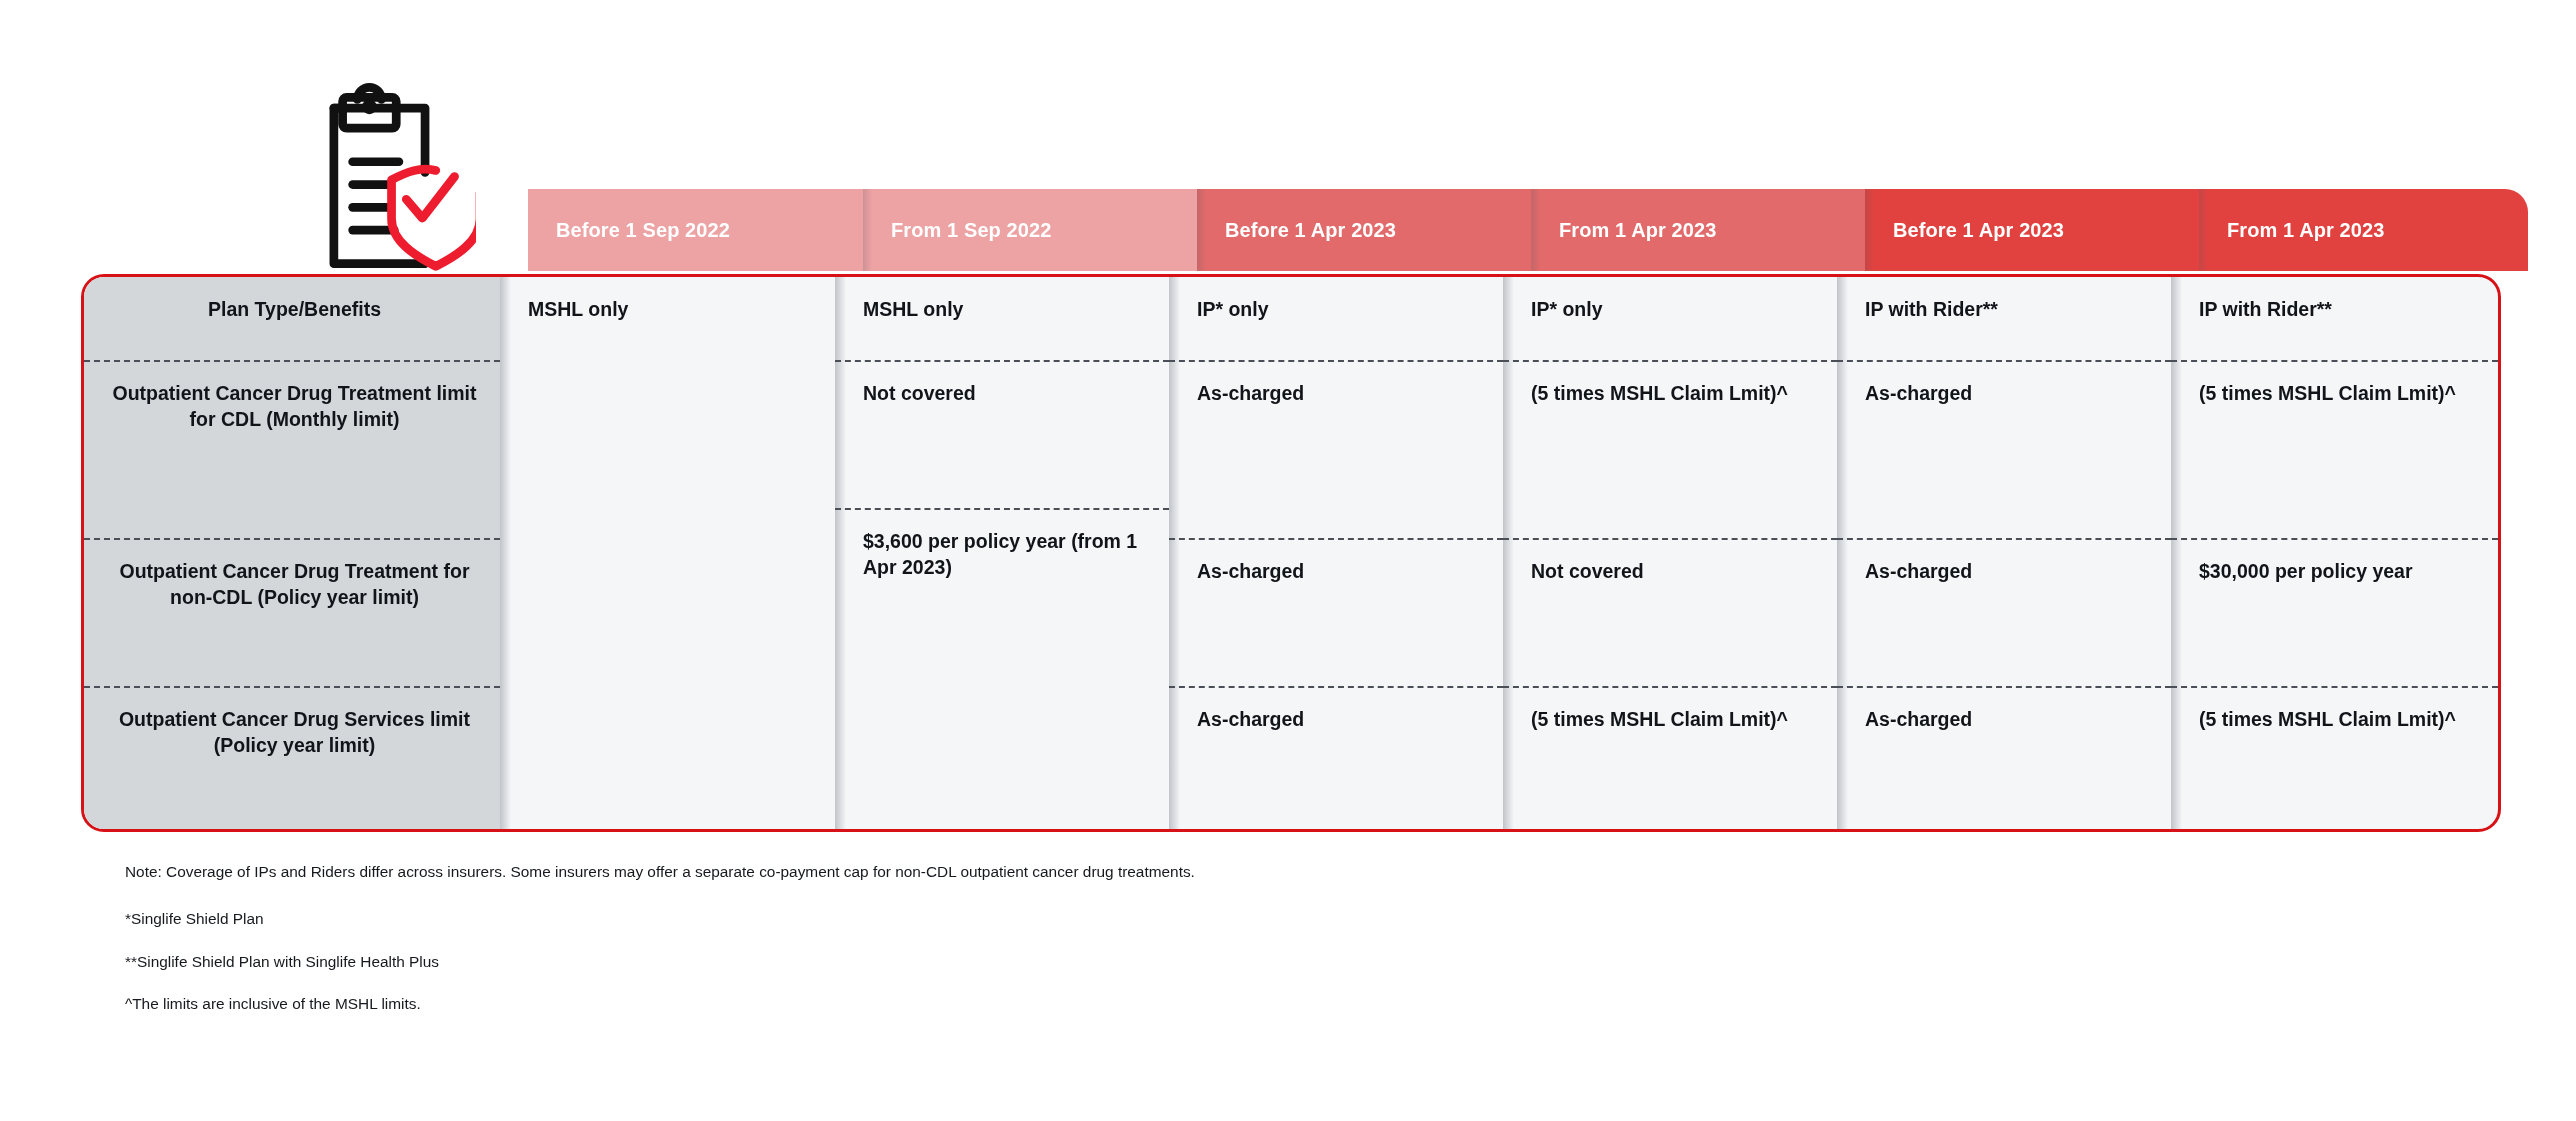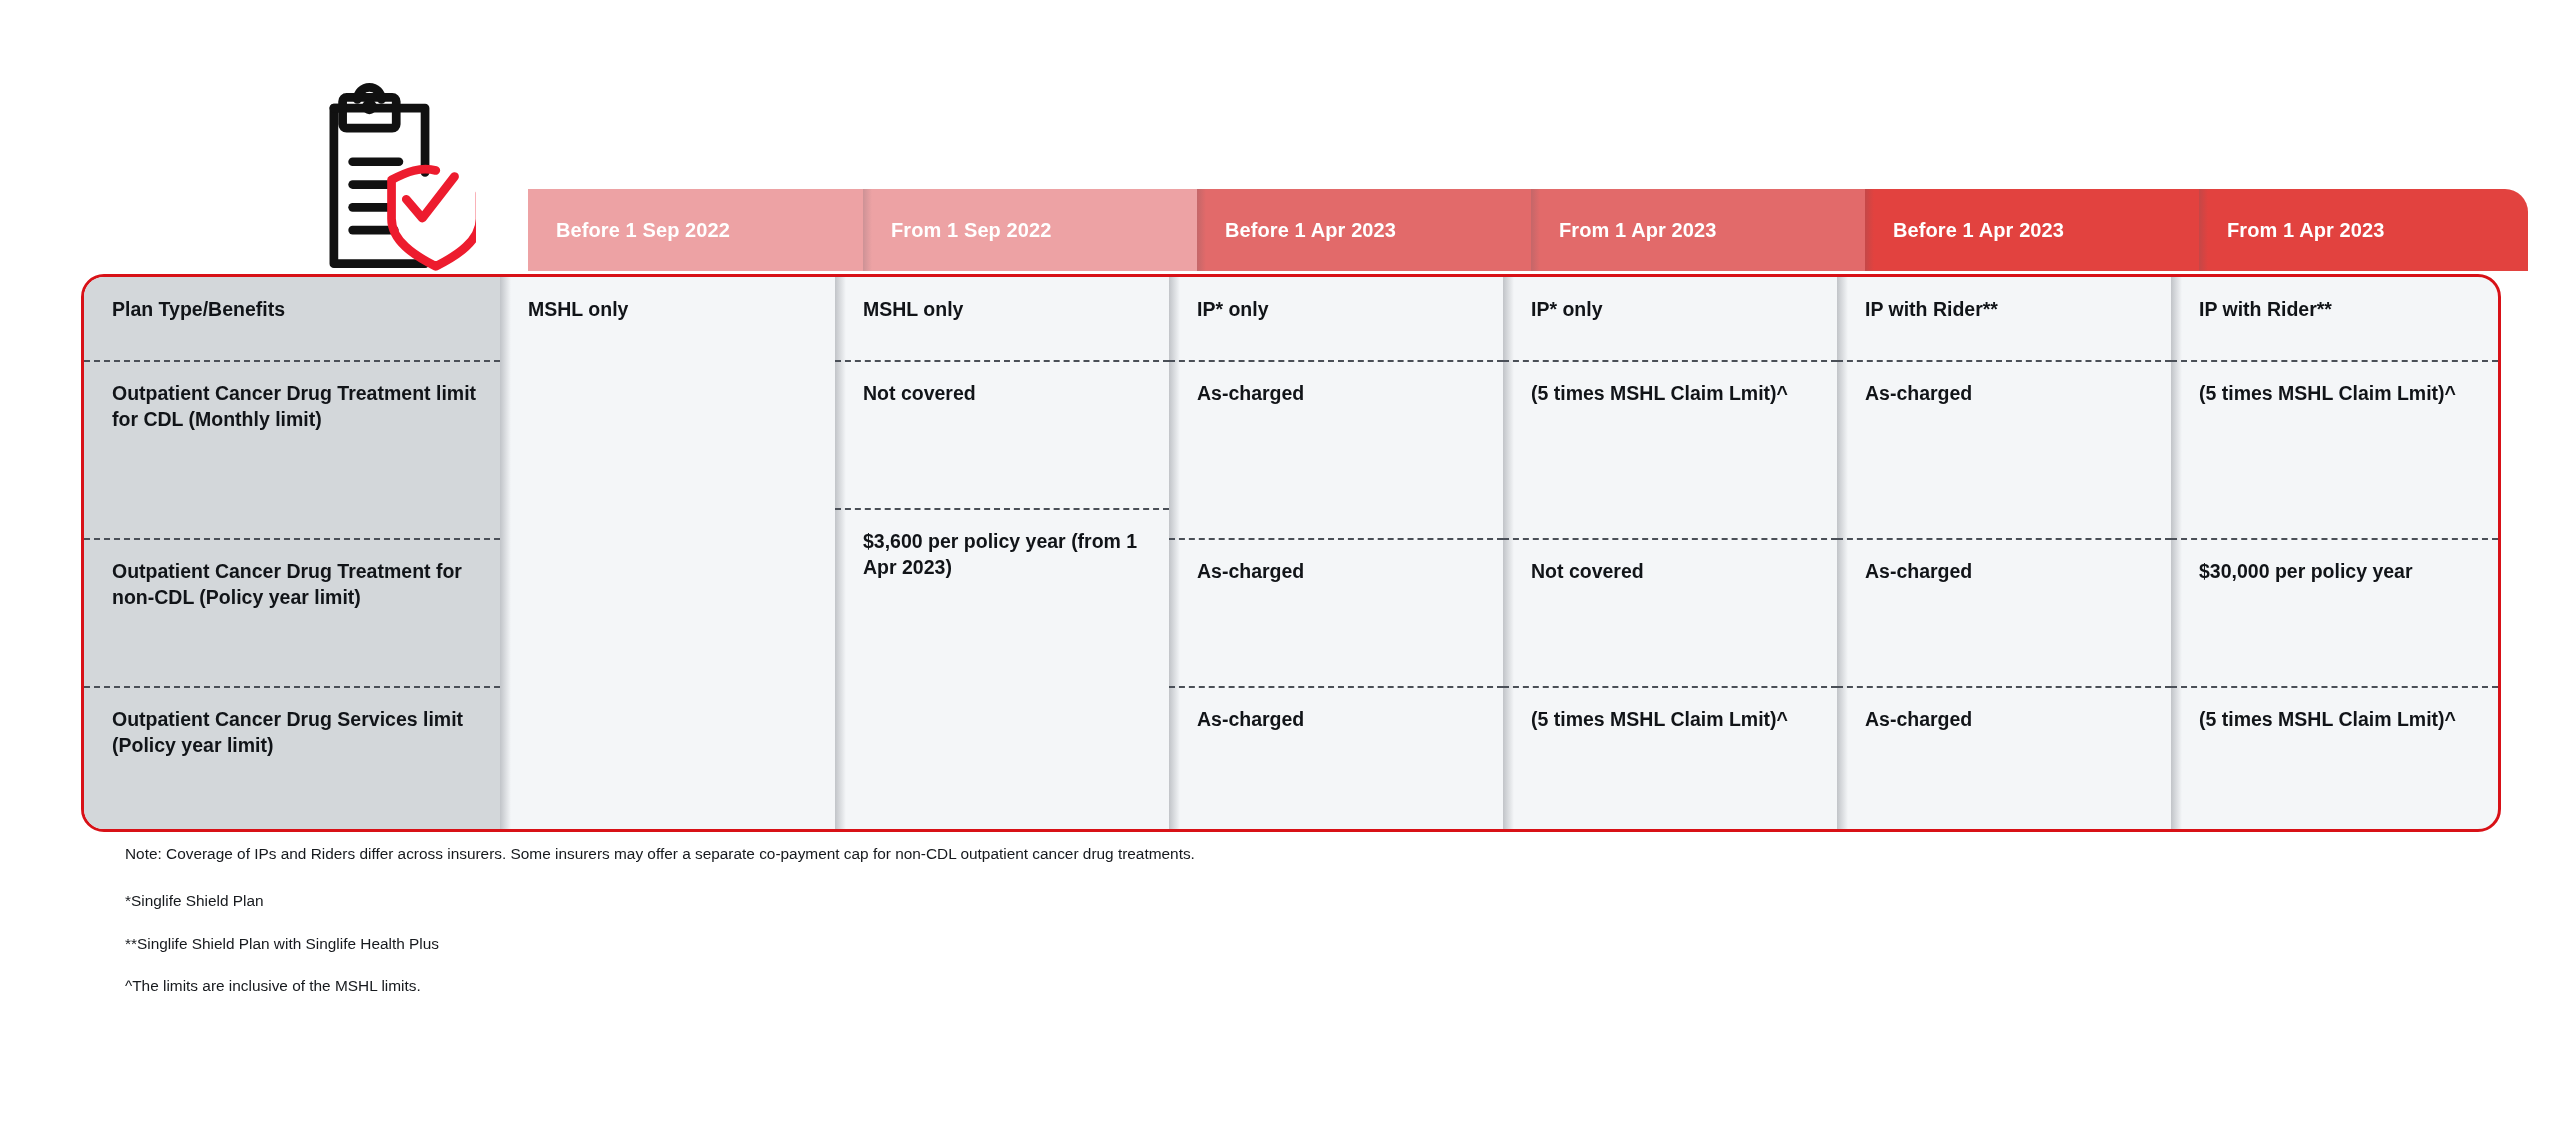--- a/index.html
+++ b/index.html
@@ -111,21 +111,21 @@
     height: 470px;
     display: flex;
     align-items: center;
     border-bottom: none;
   }
 
   
   #footnotes {
     position: absolute;
     left: 125px;
-    top: 843px;
+    top: 861px;
     width: 1208px;
     color: #16191d;
     font-size: 15.4px;
     line-height: 1.38;
   }
   .fn { margin-bottom: 21.5px; }
   .fn:last-child { margin-bottom: 0; }
   .fn.note { margin-bottom: 25.5px; }
 </style>
 </head>
@@ -177,21 +177,21 @@
       <span>Before 1 Apr 2023</span>
     </div>
     <div class="hcell" style="width:329px;background:#e2423f;">
       <span class="hsep"></span>
       <span>From 1 Apr 2023</span>
     </div>
   </div>
 
   <div id="table-body">
 
-    <div class="bcol first label-col" style="width:416px;">
+    <div class="bcol first label-col" style="width:416px;text-align:center;">
 
       <div class="bcell r0">Plan Type/Benefits</div>
       <div class="bcell r1">Outpatient Cancer Drug Treatment limit for CDL (Monthly limit)</div>
       <div class="bcell r2">Outpatient Cancer Drug Treatment for non-CDL (Policy year limit)</div>
       <div class="bcell r3">Outpatient Cancer Drug Services limit (Policy year limit)</div>
     </div>
 
     <div class="bcol" style="width:335px;">
       <span class="vsep"></span>
       <div class="bcell r0">MSHL only</div>

